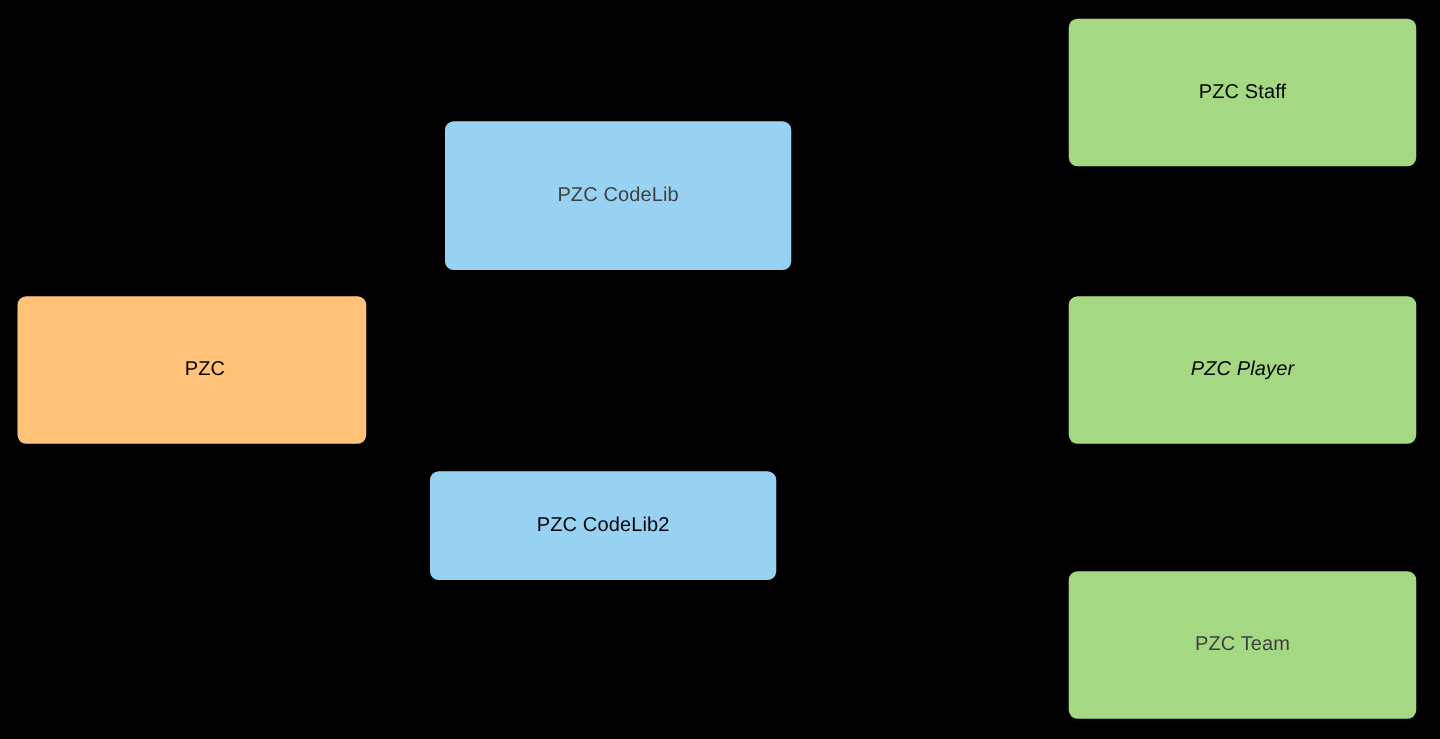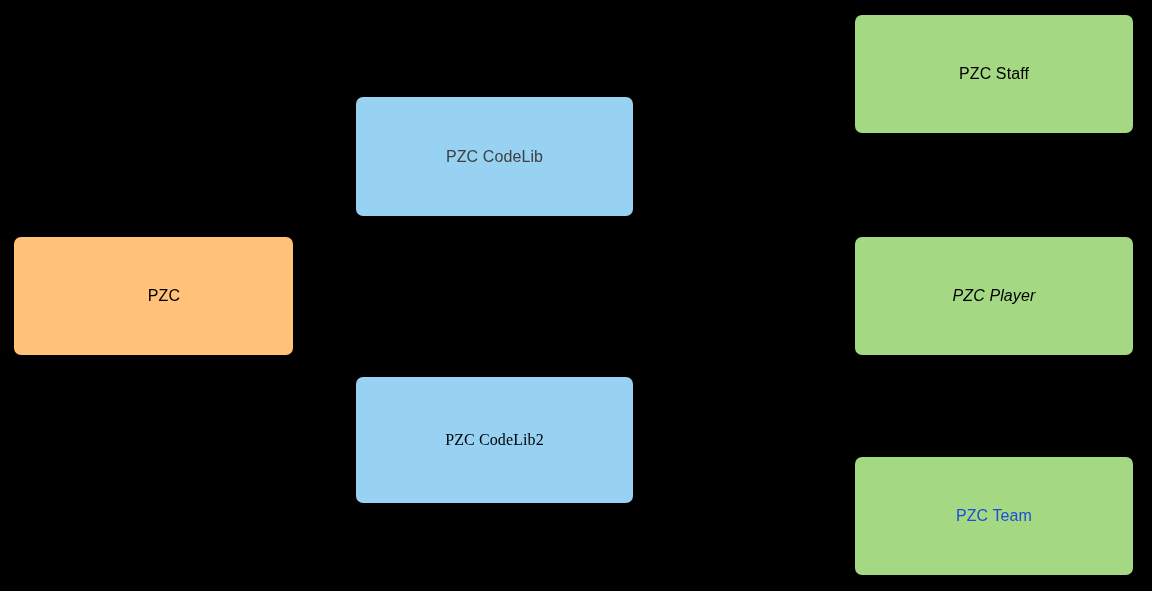--- a/index.html
+++ b/index.html
@@ -36,21 +36,21 @@
     -webkit-font-smoothing: antialiased;
   }
   .node-label {
     display: block;
     padding: 0 6px;
     white-space: nowrap;
   }
   
   .n-root      { left: 14px;  top: 237px; width: 279px; height: 118px; padding-left: 21px; }
   .n-codelib   { left: 356px; top: 97px;  width: 277px; height: 119px; }
-  .n-codelib2  { left: 356px; top: 377px; width: 277px; height: 126px; font-family: Liberation Serif, serif; }
+  .n-codelib2  { left: 344px; top: 377px; width: 277px; height: 87px; }
   .n-staff     { left: 855px; top: 15px;  width: 278px; height: 118px; }
   .n-player    { left: 855px; top: 237px; width: 278px; height: 118px; font-style: italic; }
   .n-team      { left: 855px; top: 457px; width: 278px; height: 118px; }
 </style>
 </head>
 <body style="background: rgb(0, 0, 0);">
 
 <div id="canvas" style="background: rgb(0, 0, 0);">
 
   <div class="node n-root" style="background: rgb(255, 194, 120); color: rgb(0, 0, 0);">
@@ -66,17 +66,17 @@
   </div>
 
   <div class="node n-staff" style="background: rgb(164, 216, 130); color: rgb(0, 0, 0);">
     <span class="node-label">PZC Staff</span>
   </div>
 
   <div class="node n-player" style="background: rgb(164, 216, 130); color: rgb(0, 0, 0);">
     <span class="node-label">PZC Player</span>
   </div>
 
-  <div class="node n-team" style="background: rgb(164, 216, 130); color: #1d4ed8;">
+  <div class="node n-team" style="background: rgb(164, 216, 130); color: #404040;">
     <span class="node-label">PZC Team</span>
   </div>
 
 </div>
 
 </body></html>

